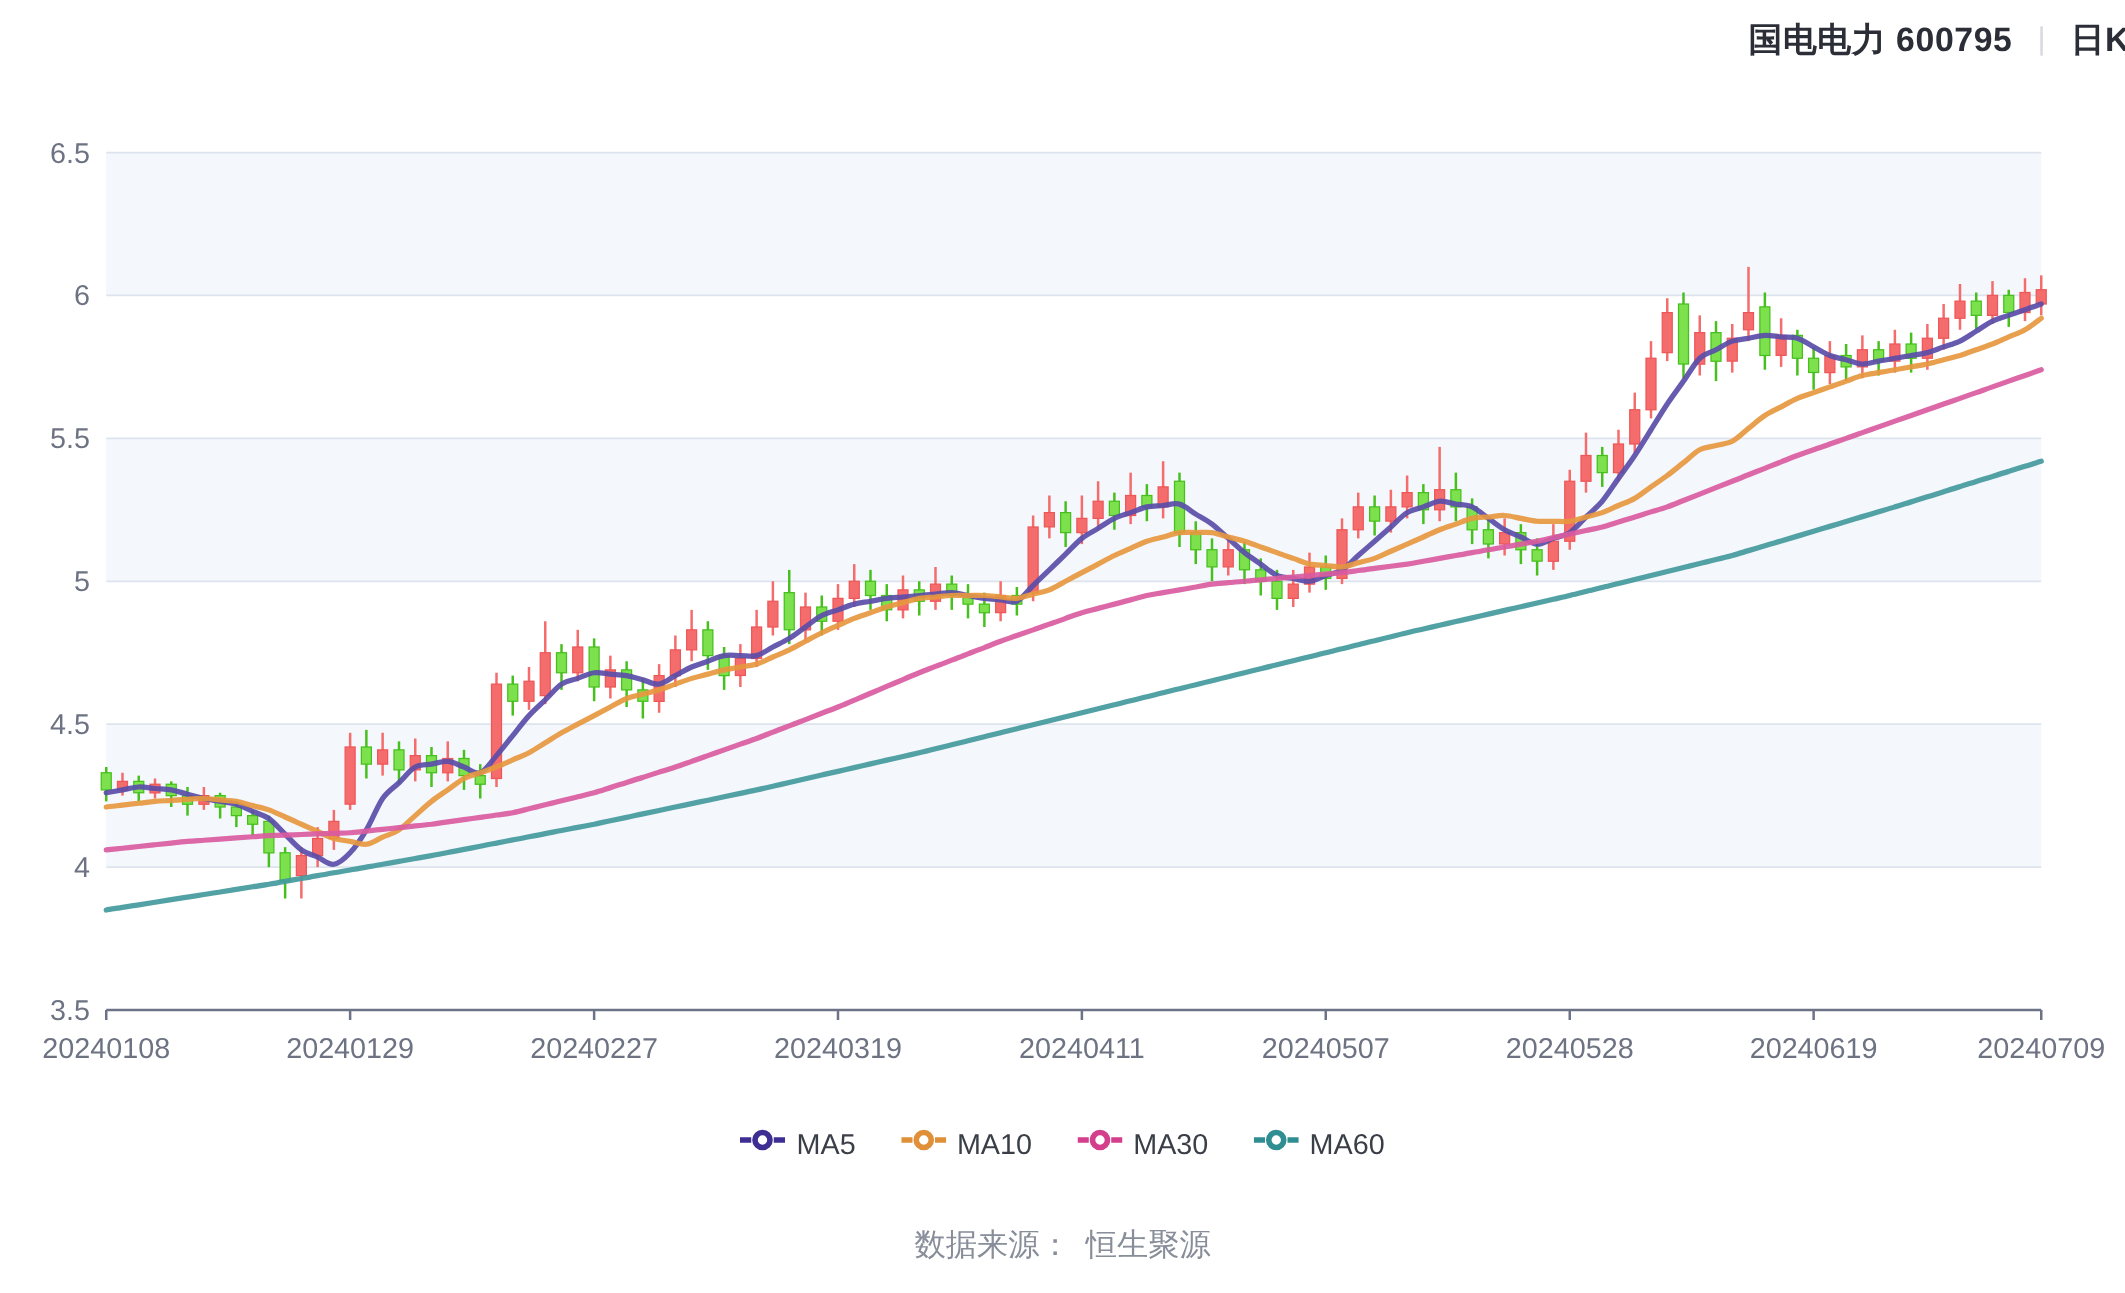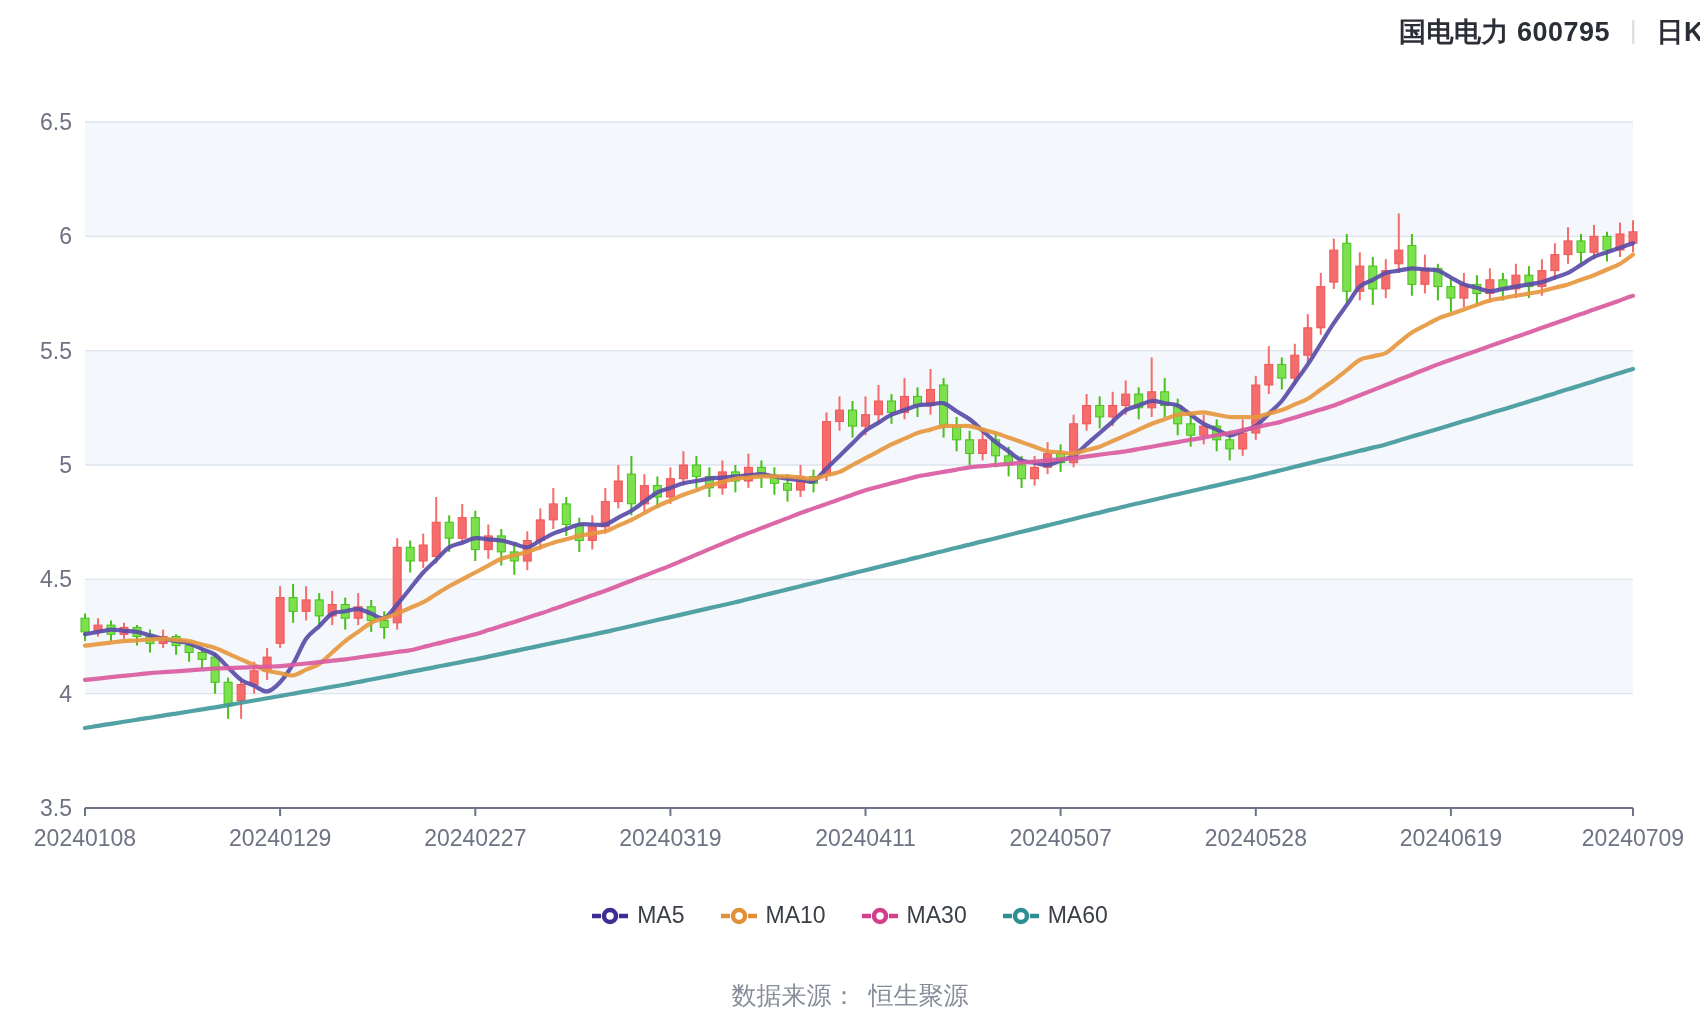--- a/index.html
+++ b/index.html
@@ -4,21 +4,21 @@
 <style>
   html,body{margin:0;padding:0;background:#ffffff;}
   body{width:1700px;height:1034px;position:relative;font-family:"Liberation Sans",sans-serif;overflow:hidden;}
   .stage{position:absolute;inset:0;}
   .title-row{position:absolute;top:14px;left:4px;width:100%;text-align:right;white-space:nowrap;}
   .t-main{font-size:27px;font-weight:700;color:#2b2e36;letter-spacing:0.5px;}
   .t-sep{font-size:25px;font-weight:400;color:#d7dae1;margin:0 20px;position:relative;top:-2px;}
   #chart-svg{position:absolute;top:0;left:0;}
   svg text{font-family:"Liberation Sans",sans-serif;}
   .legend{position:absolute;top:902px;left:0;width:100%;display:flex;justify-content:center;align-items:center;gap:36px;}
-  .legend-item{display:flex;align-items:center;cursor:pointer;}
+  .legend-item{display:flex;align-items:flex-start;cursor:pointer;}
   .legend-item .lbl{font-size:23px;color:#3a3f47;margin-left:9px;}
   .footer{position:absolute;top:979px;left:0;width:100%;text-align:center;font-size:25px;color:#878d99;}
   .footer .src{margin-left:12px;}
 </style>
 </head>
 <body>
 
 <div class="stage">
   <div class="title-row">
     <span class="t-main">国电电力 600795</span><span class="t-sep">|</span><span class="t-main">日K</span>

